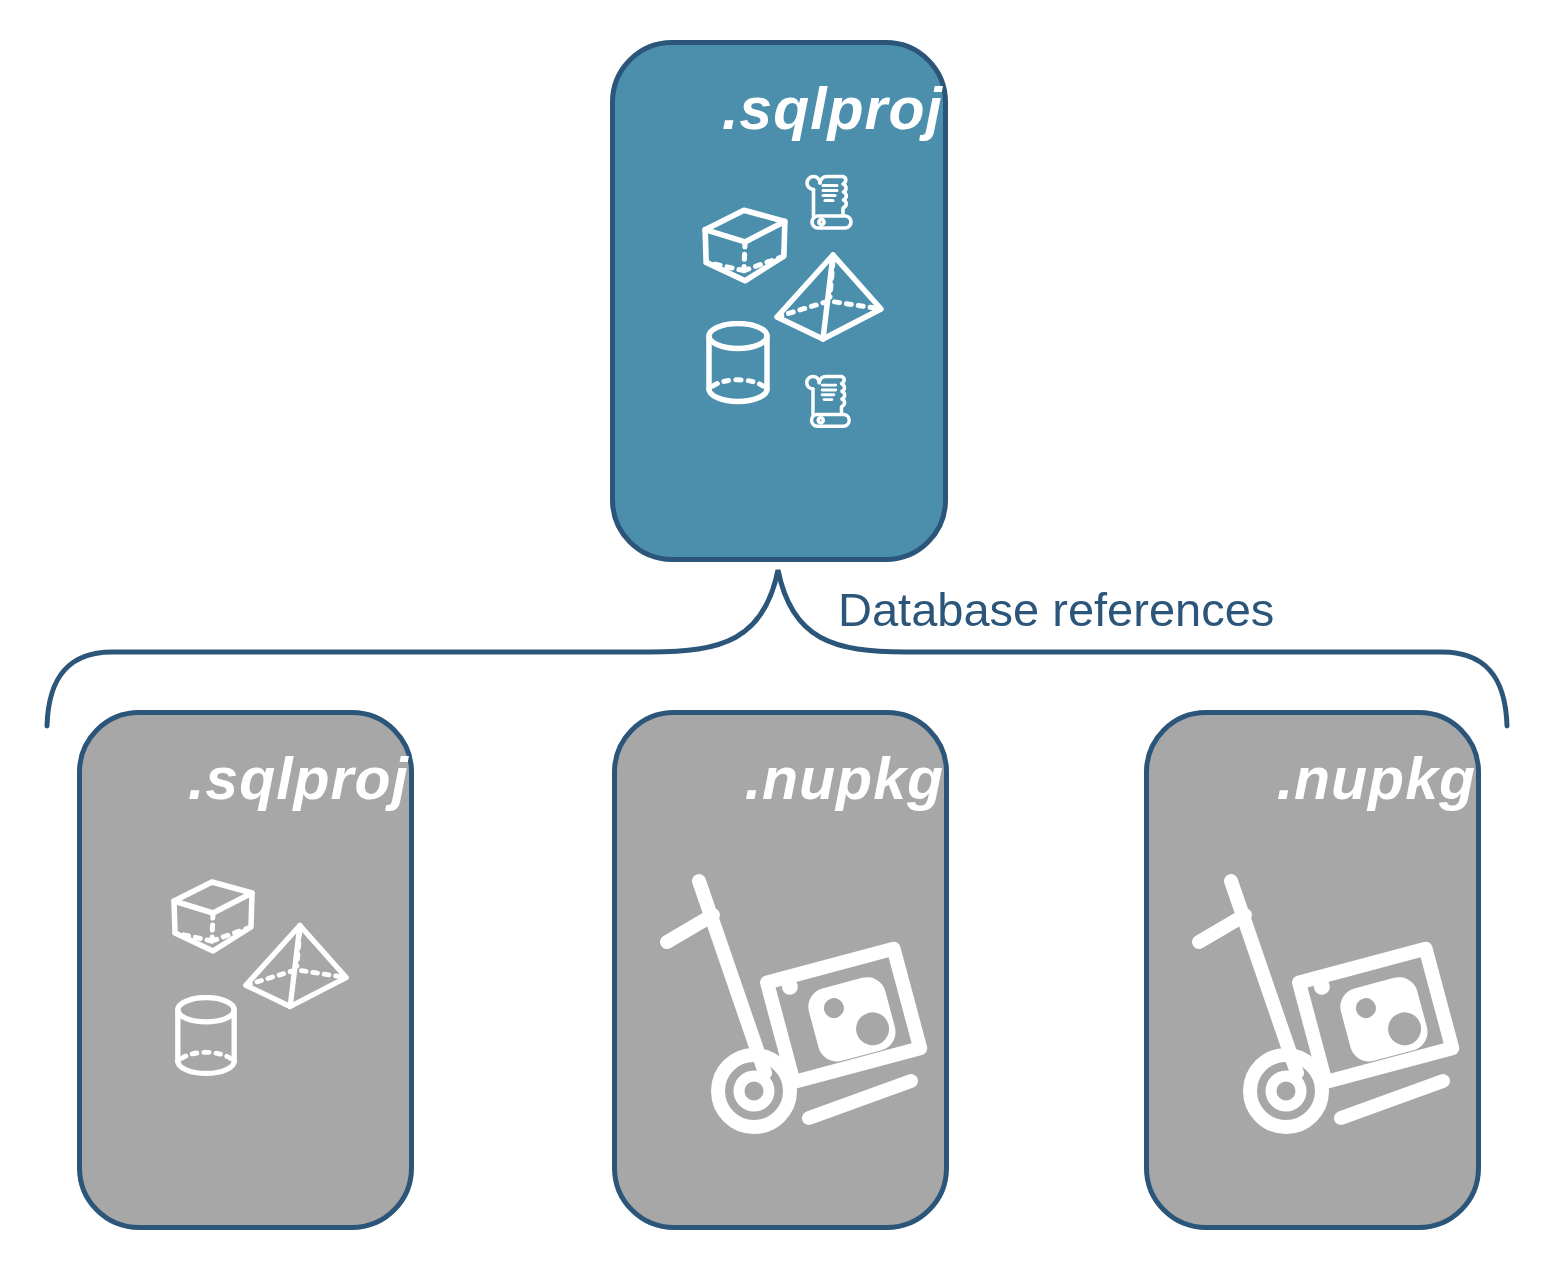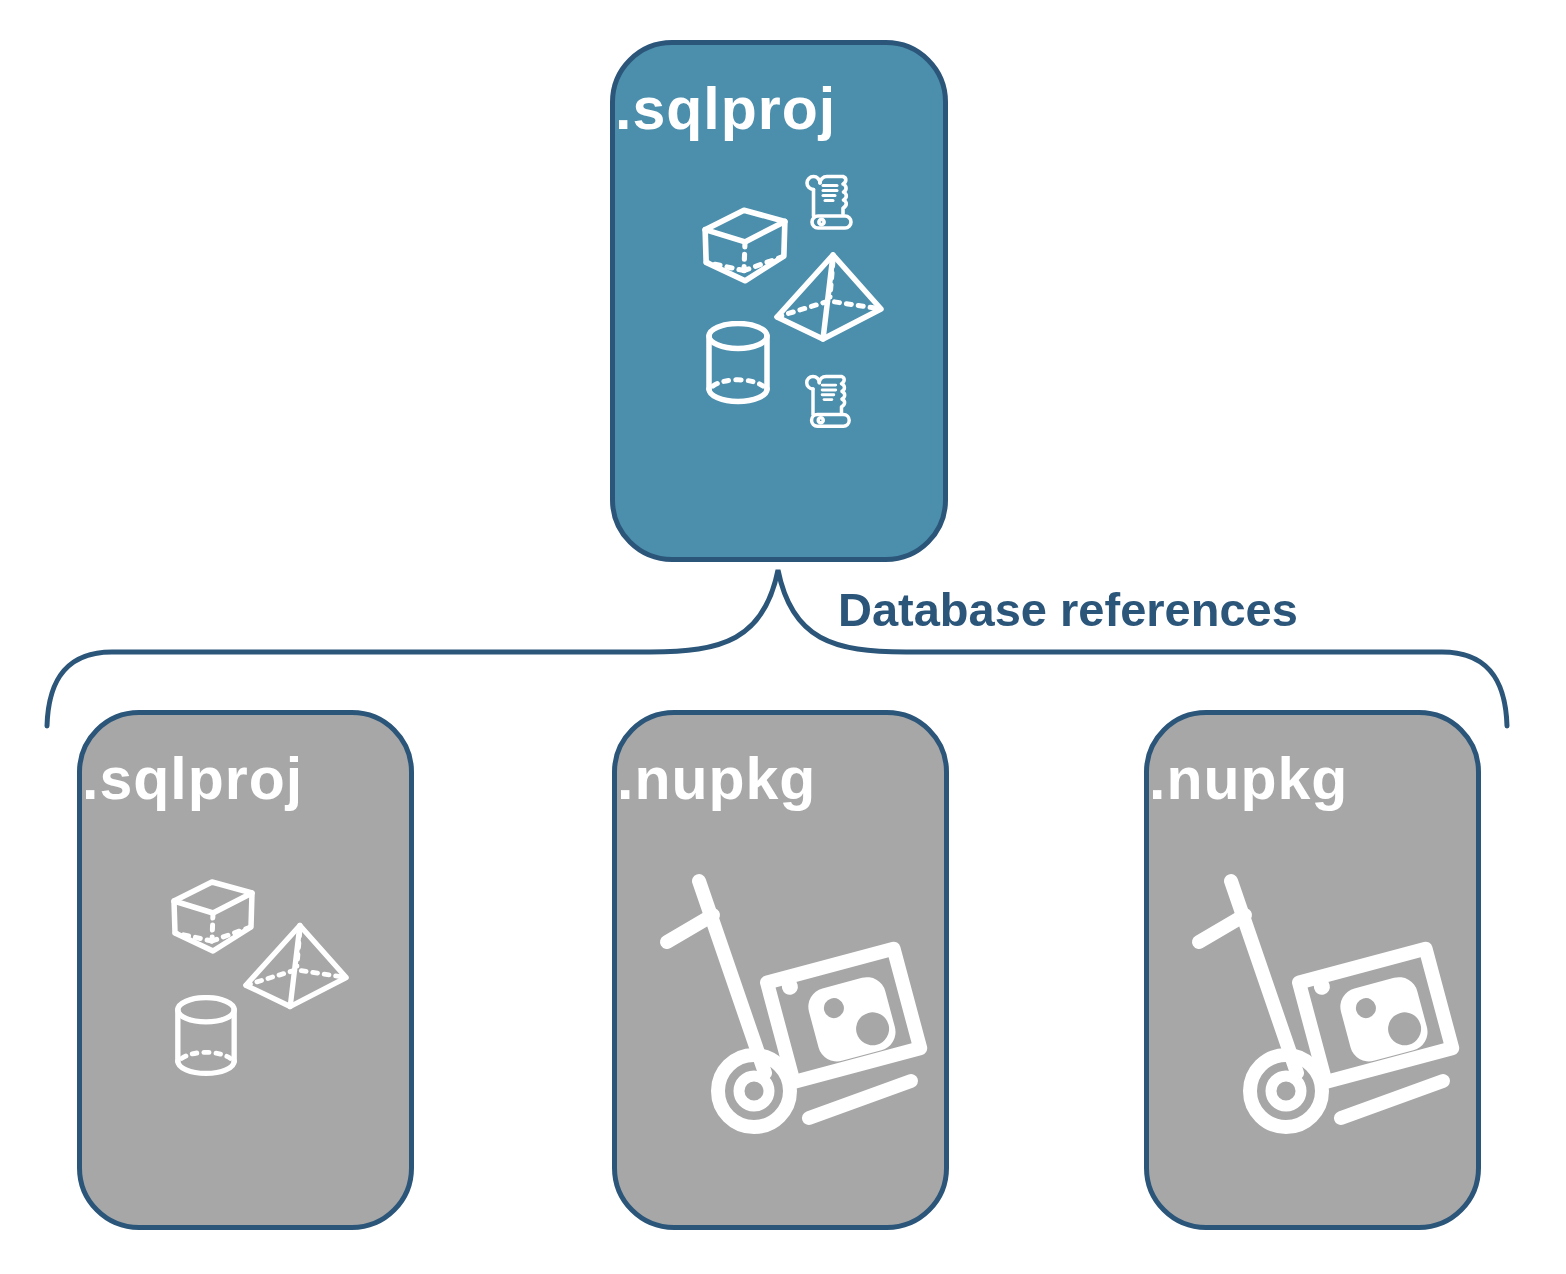--- a/index.html
+++ b/index.html
@@ -17,22 +17,22 @@
 
   .card{position:absolute;border:5px solid var(--outline);border-radius:62px;}
   .card-root{left:610px;top:40px;width:338px;height:522px;background:var(--accent-fill);}
   .card-child{top:710px;width:337px;height:520px;background:var(--gray-fill);}
   .card-child-0{left:77px;}
   .card-child-1{left:612px;}
   .card-child-2{left:1144px;}
 
   .card-title{
     position:absolute;left:0;right:0;top:30px;
-    text-align:left;font-size:59px;font-weight:bold;
-    color:var(--title-color);letter-spacing:1px;
+    text-align:right;font-size:59px;font-weight:bold;
+    color:var(--title-color);letter-spacing:1px;font-style:italic;
   }
 
   .icon{position:absolute;display:block;}
 
   
   .root-cube{left:84px;top:158px;width:92px;height:84px;}
   .root-scroll-1{left:184px;top:128px;width:58px;height:60px;}
   .root-pyramid{left:158px;top:206px;width:112px;height:92px;}
   .root-cylinder{left:88px;top:276px;width:70px;height:84px;}
   .root-scroll-2{left:184px;top:328px;width:56px;height:58px;}
@@ -42,21 +42,21 @@
   .child-pyramid{left:160px;top:206px;width:108px;height:90px;}
   .child-cylinder{left:90px;top:280px;width:68px;height:82px;}
 
   
   .nuget-pos{left:40px;top:158px;width:292px;height:272px;}
 
   .brace{position:absolute;left:0;top:0;width:1566px;height:1274px;pointer-events:none;}
 
   .connector-label{
     position:absolute;left:838px;top:582px;width:520px;
-    font-size:47px;font-weight:bold;color:var(--label-color);
+    font-size:47px;font-weight:normal;color:var(--label-color);
     white-space:nowrap;
   }
 
   
   .s{fill:none;stroke:#fff;stroke-width:5.5;stroke-linecap:round;stroke-linejoin:round;}
   .d{fill:none;stroke:#fff;stroke-width:5;stroke-linecap:round;stroke-linejoin:round;stroke-dasharray:5 7;}
   .s3{fill:none;stroke:#fff;stroke-width:3.6;stroke-linecap:round;stroke-linejoin:round;}
   .s3t{fill:none;stroke:#fff;stroke-width:3;stroke-linecap:round;}
   .s2{fill:none;stroke:#fff;stroke-width:14;stroke-linecap:round;stroke-linejoin:round;}
   .s2i{fill:none;stroke:#fff;stroke-width:11;}

